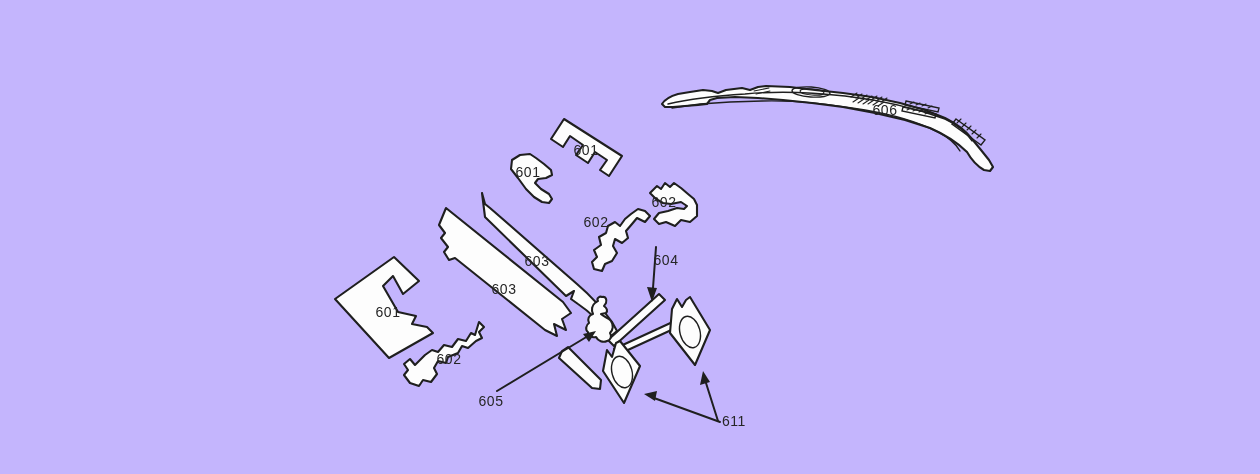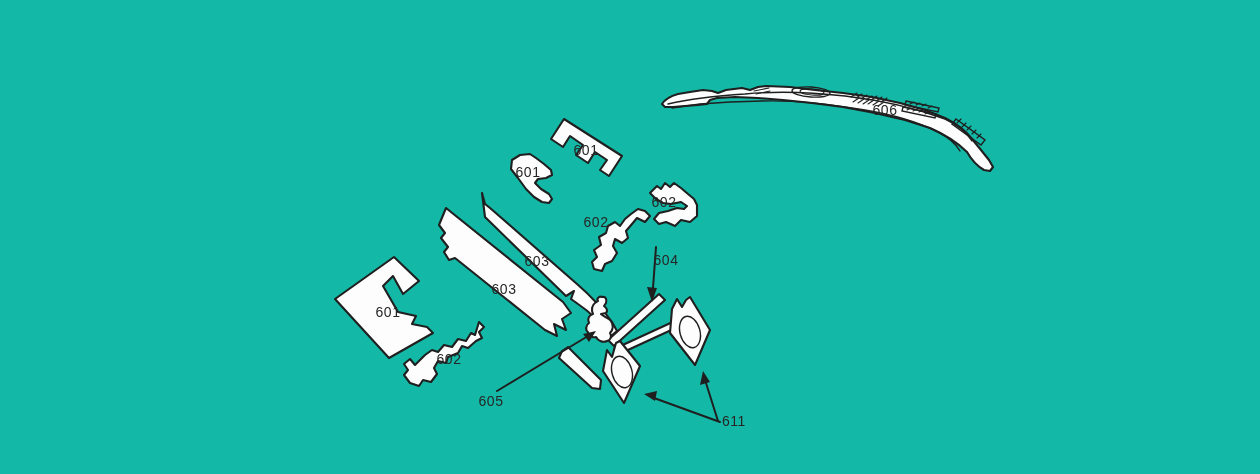--- a/index.html
+++ b/index.html
@@ -1,16 +1,16 @@
 <!DOCTYPE html>
 <html><head>
 <meta charset="utf-8">
 <style>
   html,body{margin:0;padding:0;background:#ffffff;}
-  .stage{position:relative;width:1260px;height:474px;background:#14b8a6;overflow:hidden;
+  .stage{position:relative;width:1260px;height:474px;background:#c4b5fd;overflow:hidden;
          font-family:"Liberation Sans", sans-serif;}
   svg{position:absolute;left:0;top:0;}
   .part{fill:#fdfdfd;stroke:#1f1f1f;stroke-width:2.1;stroke-linejoin:round;}
   .thin{fill:none;stroke:#1f1f1f;stroke-width:1.4;stroke-linecap:round;}
   .hatch{fill:none;stroke:#1f1f1f;stroke-width:1.1;stroke-linecap:round;}
   .leader{stroke:#1f1f1f;stroke-width:2;fill:none;stroke-linecap:round;}
   .ahead{fill:#1f1f1f;stroke:none;}
   .lbl{font-size:14px;fill:#262626;text-anchor:middle;letter-spacing:0.5px;}
 </style>
 </head>

